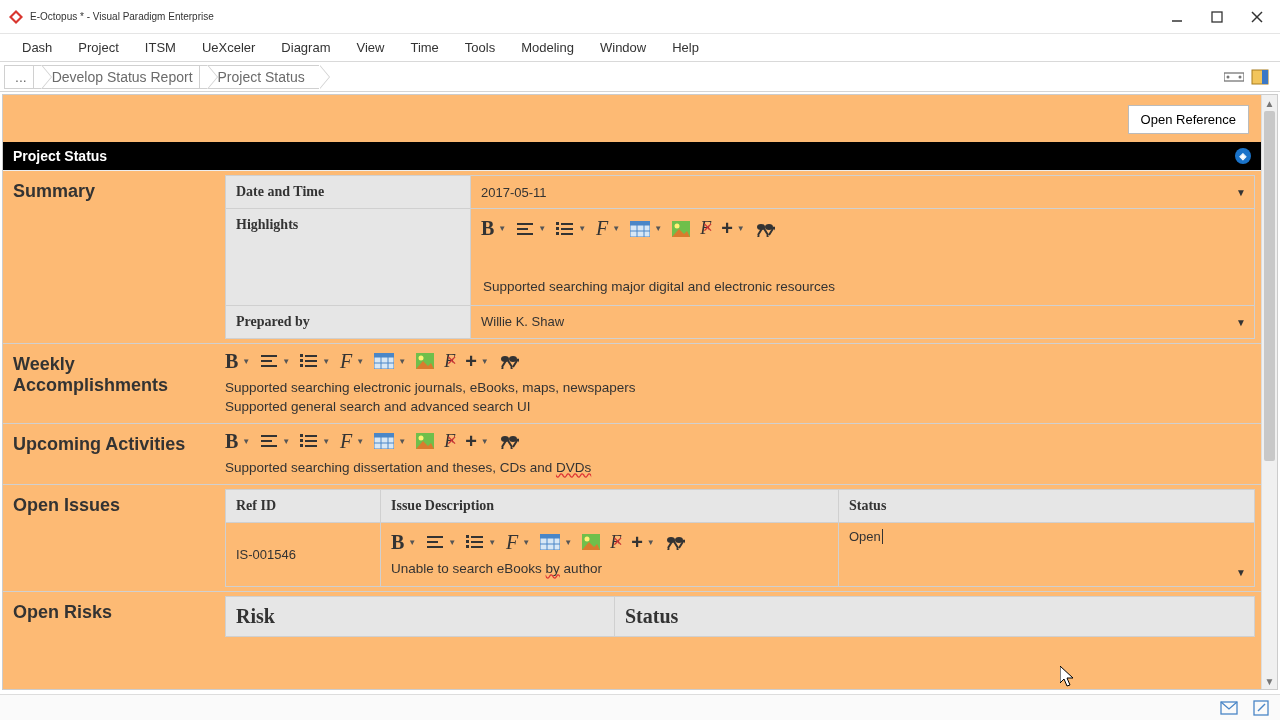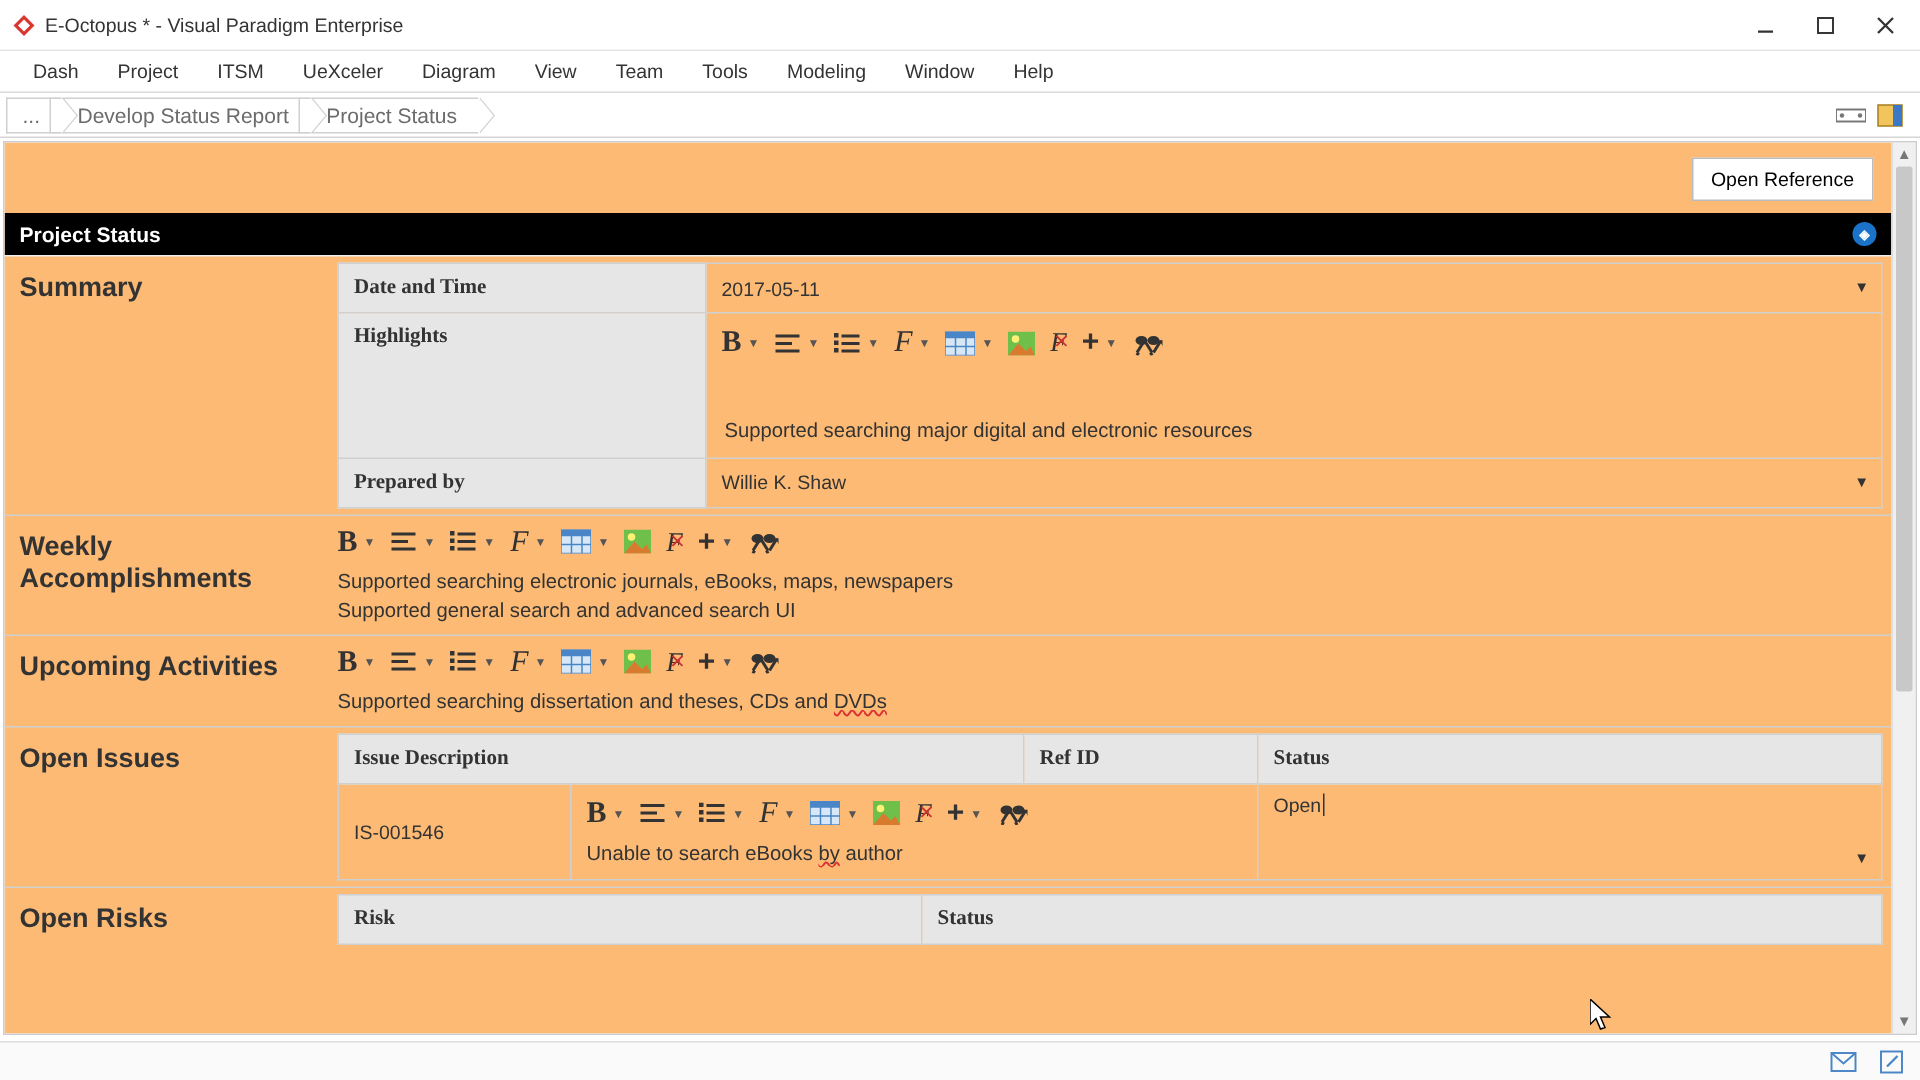--- a/index.html
+++ b/index.html
@@ -18,21 +18,21 @@
   display: flex;
   align-items: center;
   padding: 0 8px;
   border-bottom: 1px solid #e5e5e5;
 }
 .titlebar .logo {
   width: 16px; height: 16px;
   margin-right: 6px;
   display: inline-flex;
 }
-.titlebar .title { font-size: 13px; color: #333; text-align: center; }
+.titlebar .title { font-size: 10px; color: #333; text-align: center; }
 .win-controls { margin-left: auto; display: flex; gap: 22px; align-items: center; padding-right: 6px;}
 .win-controls span { width: 18px; height: 18px; display: inline-flex; align-items: center; justify-content: center; font-size: 15px; color: #333;}
 .menubar {
   height: 28px;
   display: flex;
   align-items: center;
   gap: 2px;
   padding: 0 10px;
   border-bottom: 1px solid #d9d9d9;
 }
@@ -215,21 +215,21 @@
 .cursor-pipe { border-right: 1px solid #333; padding-right:1px; }
 .ir-cell .dd { position:absolute; right:8px; bottom:8px; font-size:10px; color:#333;}
 
 .risks-head { display:flex; }
 .rh-cell {
   background: #e6e6e6;
   border: 1px solid #d0d0d0;
   padding: 8px 10px;
   font-weight: bold;
   font-family: Georgia, serif;
-  font-size: 14px;
+  font-size: 20px;
 }
 .rh-risk { width: 390px; }
 .rh-stat { flex: 1; border-left:none;}
 
 .footer {
   position: absolute;
   left: 0; right: 0; bottom: 0;
   height: 26px;
   border-top: 1px solid #ddd;
   display: flex;
@@ -281,21 +281,21 @@
   </div>
 </div>
 
 <div class="menubar">
   <span class="mitem">Dash</span>
   <span class="mitem">Project</span>
   <span class="mitem">ITSM</span>
   <span class="mitem">UeXceler</span>
   <span class="mitem">Diagram</span>
   <span class="mitem">View</span>
-  <span class="mitem">Team</span>
+  <span class="mitem">Time</span>
   <span class="mitem">Tools</span>
   <span class="mitem">Modeling</span>
   <span class="mitem">Window</span>
   <span class="mitem">Help</span>
 </div>
 
 <div class="breadcrumb-bar">
   <span class="crumb">...</span>
   <span class="crumb">Develop Status Report</span>
   <span class="crumb">Project Status</span>
@@ -545,22 +545,22 @@
           <span>Supported searching dissertation and theses, CDs and </span><span class="spell">DVDs</span><br>
         </div>
       </div>
     </div>
 
     <div class="form-row" style="border-top:1px solid #d0d0d0;">
       <div class="row-label">Open Issues</div>
       <div class="row-body">
         <div class="issues-table">
           <div class="issues-head">
+            <div class="ih-cell col-ref">Ref ID</div>
             <div class="ih-cell col-desc">Issue Description</div>
-            <div class="ih-cell col-ref">Ref ID</div>
             <div class="ih-cell col-stat">Status</div>
           </div>
           <div class="issues-row">
             <div class="ir-cell col-ref" style="display:flex;align-items:center;">
               <span>IS-001546</span>
             </div>
             <div class="ir-cell col-desc">
               <div class="rte-toolbar small">
                   <span class="tbtn bold">B<span class="caret">▼</span></span>
                   <span class="tbtn">

